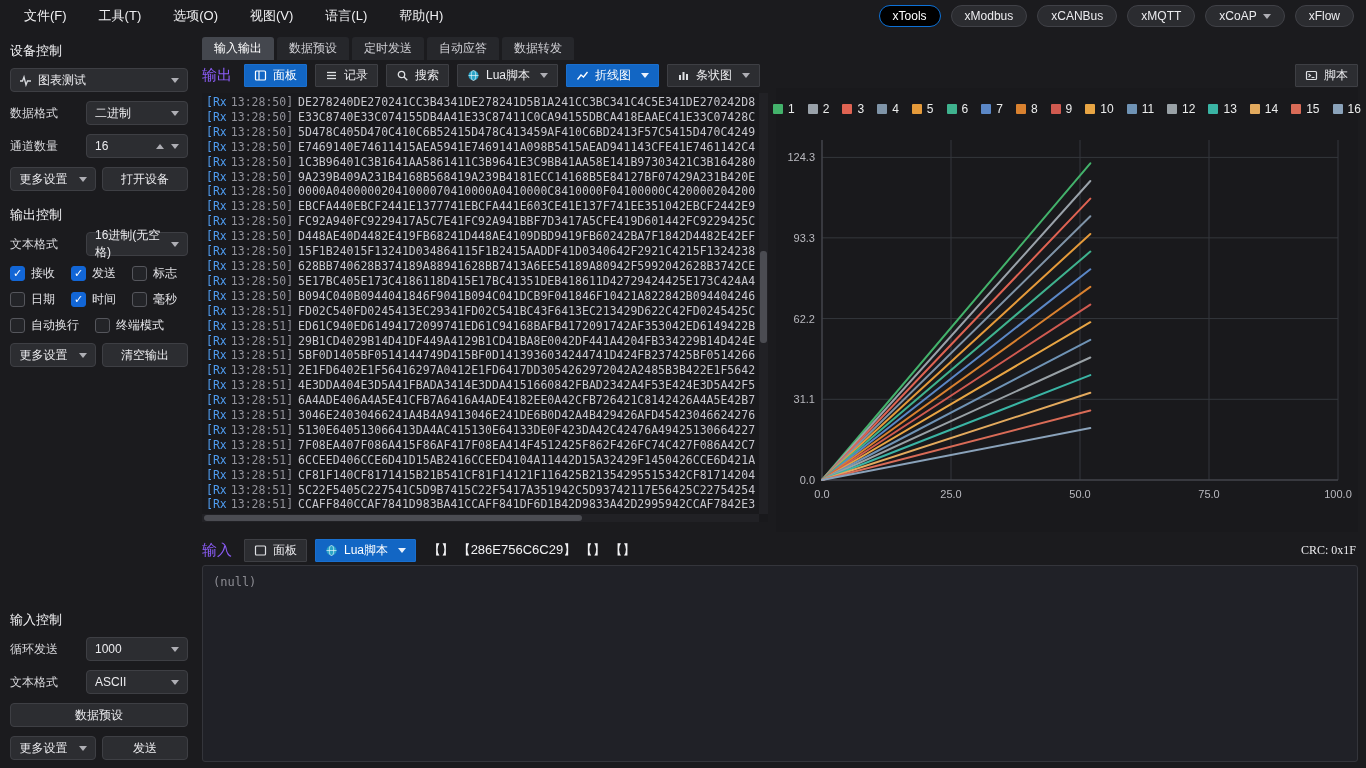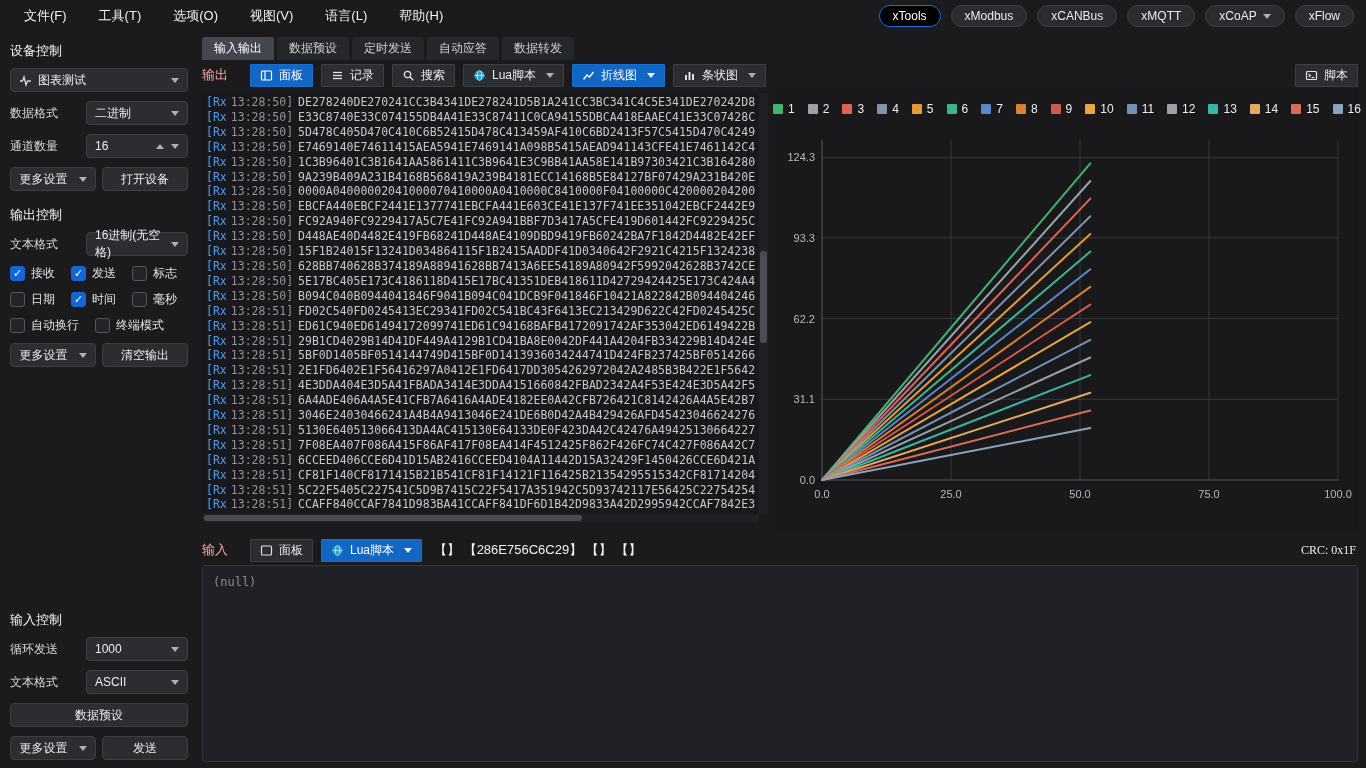--- a/index.html
+++ b/index.html
@@ -45,21 +45,21 @@
   .side-spacer { flex:1; }
   
   #tabs { position:absolute; left:202px; top:37px; display:flex; gap:3px; }
   .tab { height:23px; padding:0 12px; display:flex; align-items:center; font-size:12px;
     color:#cfcfd4; background:#26272b; border-radius:3px 3px 0 0; cursor:default; }
   .tab.active { background:#44474e; color:#fff; }
   
   .hbar { position:absolute; left:202px; width:1156px; height:26px; display:flex; align-items:center; gap:8px; }
   #toolbar { top:62px; }
   #input-toolbar { top:537px; }
-  .bar-label { font-size:13px; color:#fca5a5; margin-right:14px; }
+  .bar-label { font-size:15px; color:#8b5cf6; margin-right:4px; }
   .tool-btn { height:23px; display:flex; align-items:center; gap:6px; padding:0 9px;
     background:#2c2d31; border:1px solid #3e3f44; border-radius:1px; font-size:12px; color:#ececef; cursor:default; }
   .tool-btn.blue { background:#1266c4; border-color:#1a6fce; color:#fff; }
   .tool-btn.blue .caret { border-top-color:#eaf2fc; }
   .hspacer { flex:1; }
   .brackets { font-size:13px; color:#f2f2f4; margin-left:4px; }
   .crc { font-size:12px; color:#ececef; padding-right:2px;font-family:Liberation Serif, serif; }
   .ic { flex:none; display:block; }
   
   #log-panel { position:absolute; left:202px; top:93px; width:566px; height:429px;

